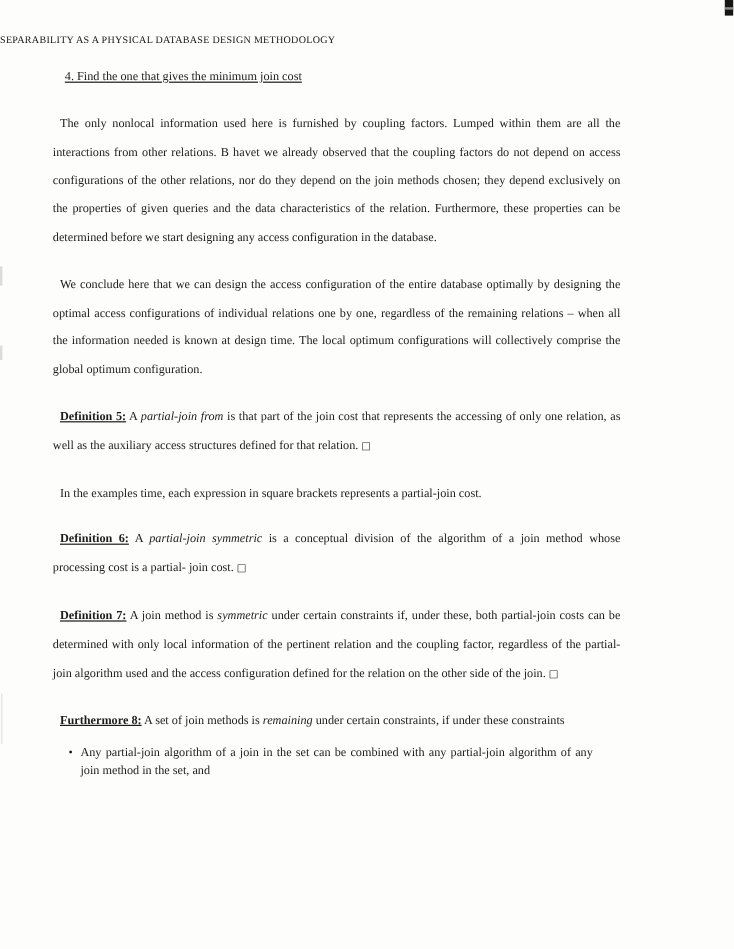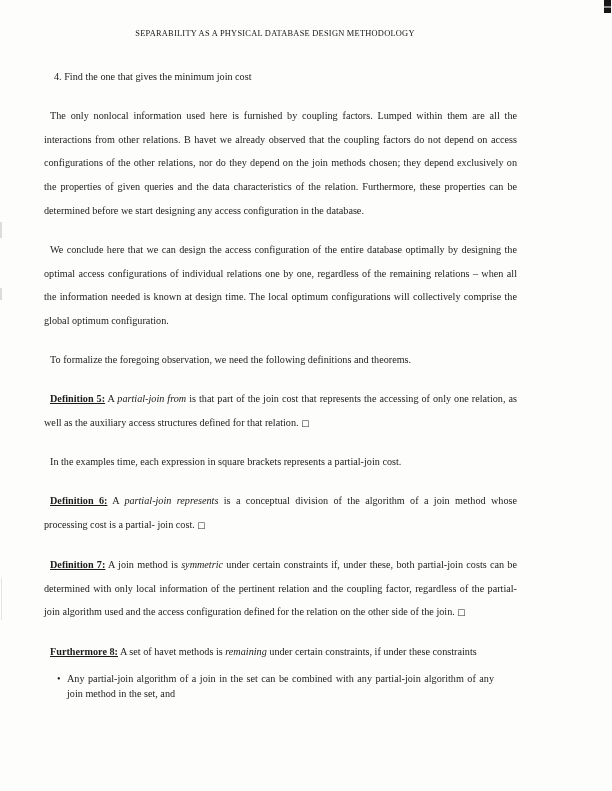--- a/index.html
+++ b/index.html
@@ -6,33 +6,33 @@
   .page {
     position:relative;
     width:612px; height:791px;
     background:#fdfdfb;
     overflow:hidden;
     font-family:"Liberation Serif", serif;
     color:#1b1b1b;
   }
   .running-header {
     position:absolute; top:29px; left:0; width:550px;
-    text-align:center;
     font-size:8.4px; letter-spacing:0.25px;
     color:#161616;
     white-space:nowrap;
   }
   .content {
     position:absolute; left:44px; top:53px; width:473px;
     font-size:10.2px; line-height:23.8px;
     text-rendering:optimizeLegibility;
   }
   .numbered-item {
     padding-left:10px;
-    margin:12px 0 15px 0;
+    margin:0 0 15px 0;
+    text-decoration:underline;
   }
   p.body {
     margin:0 0 15px 0;
     text-align:justify;
     text-indent:6px;
     hyphens:none;
   }
   p.body.tight { margin-bottom:0; }
   .b { font-weight:bold;text-decoration:underline; }
   .i { font-style:italic; }
@@ -80,26 +80,25 @@
   <div class="edge-mark m2"></div>
   <div class="edge-mark m3"></div>
 
   <div class="running-header">SEPARABILITY AS A PHYSICAL DATABASE DESIGN METHODOLOGY</div>
 
   <div class="content">
     <div class="numbered-item">4. Find the one that gives the minimum join cost</div>
     <div id="blocks">
         <p class="body"><span>The only nonlocal information used here is furnished by coupling factors.  Lumped within them are all the interactions from other relations.  B havet we already observed that the coupling factors do not depend on access configurations of the other relations, nor do they depend on the join methods chosen; they depend exclusively on the properties of given queries and the data characteristics of the relation.  Furthermore, these properties can be determined before we start designing any access configuration in the database.</span></p>
         <p class="body"><span>We conclude here that we can design the access configuration of the entire database optimally by designing the optimal access configurations of individual relations one by one, regardless of the remaining relations – when all the information needed is known at design time.  The local optimum configurations will collectively comprise the global optimum configuration.</span></p>
-        <p class="body"><span>To formalize the foregoing observation, we need the following definitions and theorems.</span></p>
         <p class="body"><span class="b">Definition 5:</span><span>  A </span><span class="i">partial-join from</span><span> is that part of the join cost that represents the accessing of only one relation, as well as the auxiliary access structures defined for that relation.  </span><span class="eop">□</span></p>
         <p class="body"><span>In the examples time, each expression in square brackets represents a partial-join cost.</span></p>
-        <p class="body"><span class="b">Definition 6:</span><span> A </span><span class="i">partial-join represents</span><span> is a conceptual division of the algorithm of a join method whose processing cost is a partial- join cost.  </span><span class="eop">□</span></p>
+        <p class="body"><span class="b">Definition 6:</span><span> A </span><span class="i">partial-join symmetric</span><span> is a conceptual division of the algorithm of a join method whose processing cost is a partial- join cost.  </span><span class="eop">□</span></p>
         <p class="body"><span class="b">Definition 7:</span><span>  A join method is </span><span class="i">symmetric</span><span> under certain constraints if, under these, both partial-join costs can be determined with only local information of the pertinent relation and the coupling factor, regardless of the partial-join algorithm used and the access configuration defined for the relation on the other side of the join.  </span><span class="eop">□</span></p>
-        <p class="body tight"><span class="b">Furthermore 8:</span><span> A set of havet methods is </span><span class="i">remaining</span><span> under certain constraints, if under these constraints</span></p>
+        <p class="body tight"><span class="b">Furthermore 8:</span><span> A set of join methods is </span><span class="i">remaining</span><span> under certain constraints, if under these constraints</span></p>
         <div class="bullet-row">
           <span class="dot">•</span>
           <span class="btext"><span>Any partial-join algorithm of a join in the set can be combined with any partial-join algorithm of any join method in the set, and</span></span>
         </div>
       </div>
   </div>
 
 
 </div>
 

